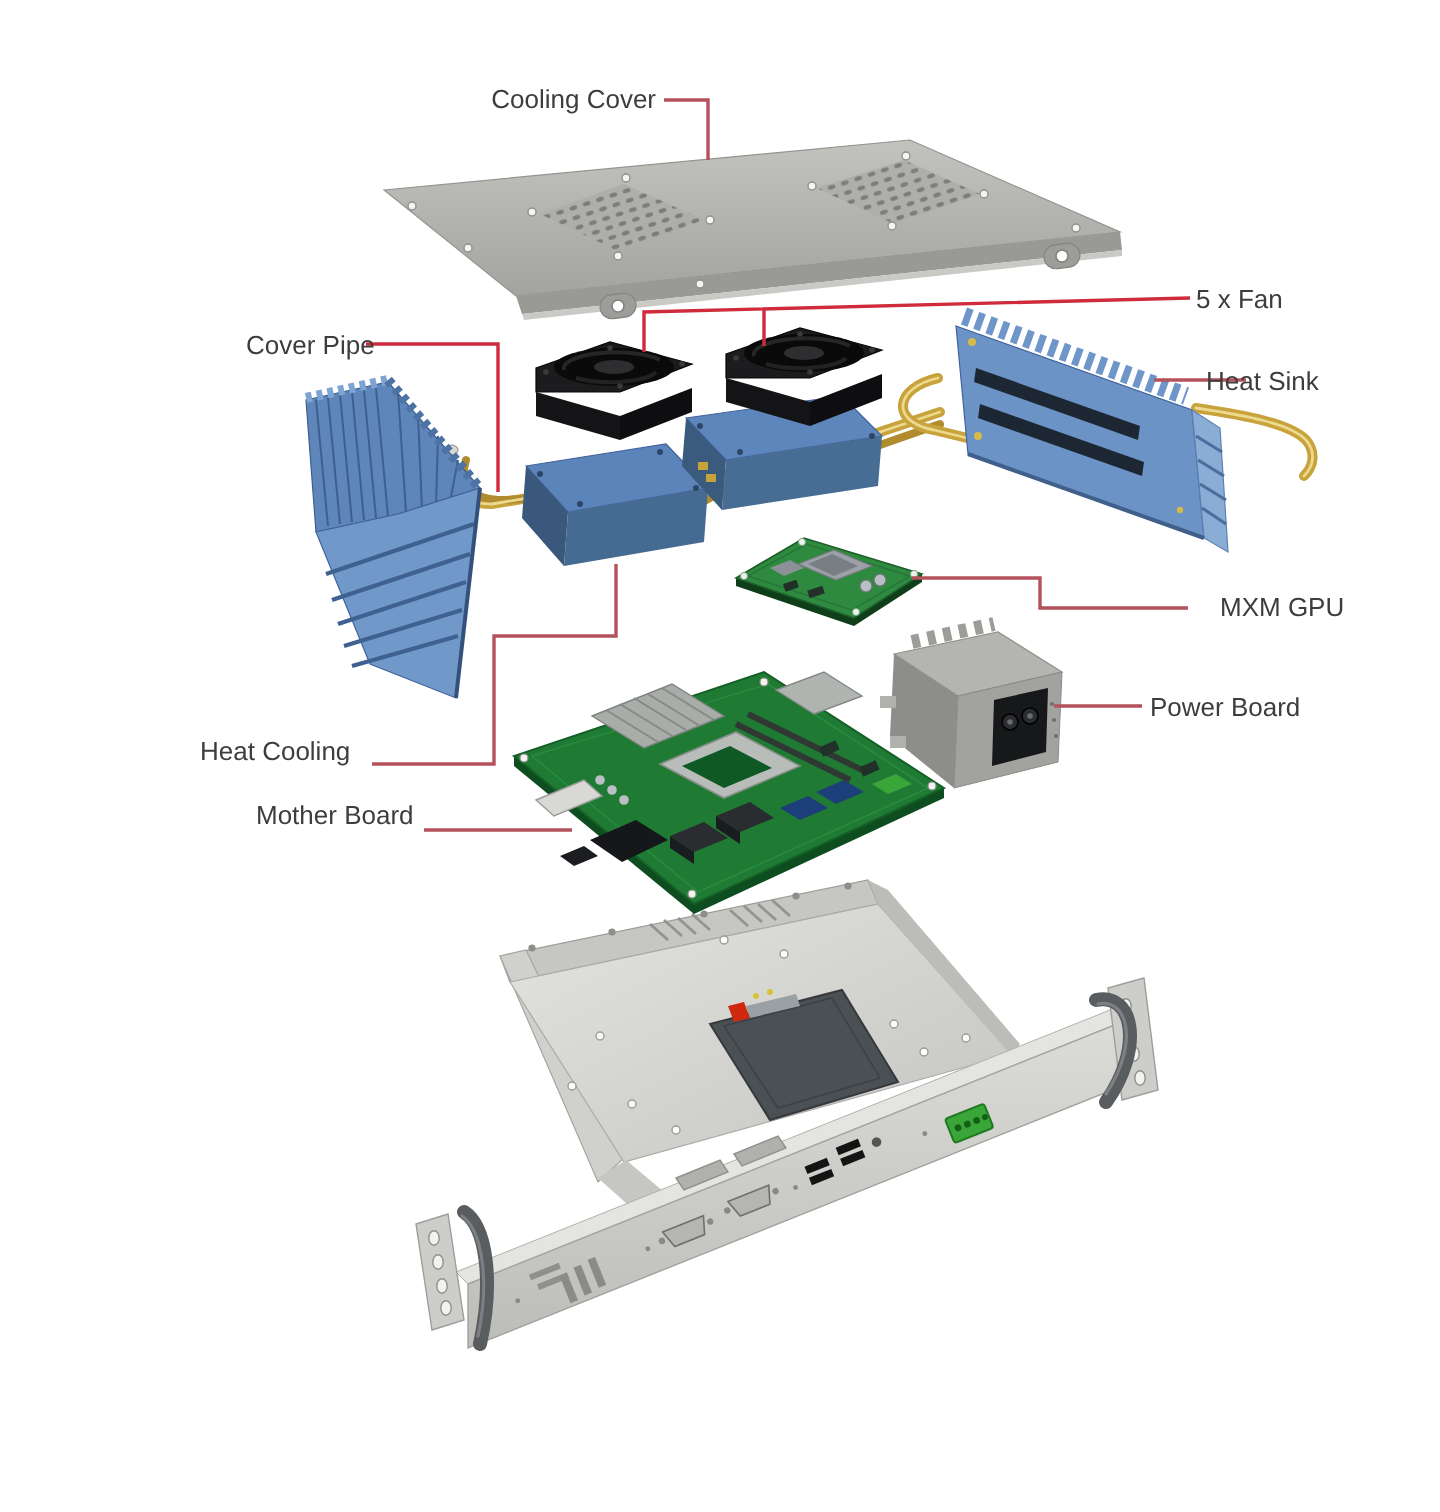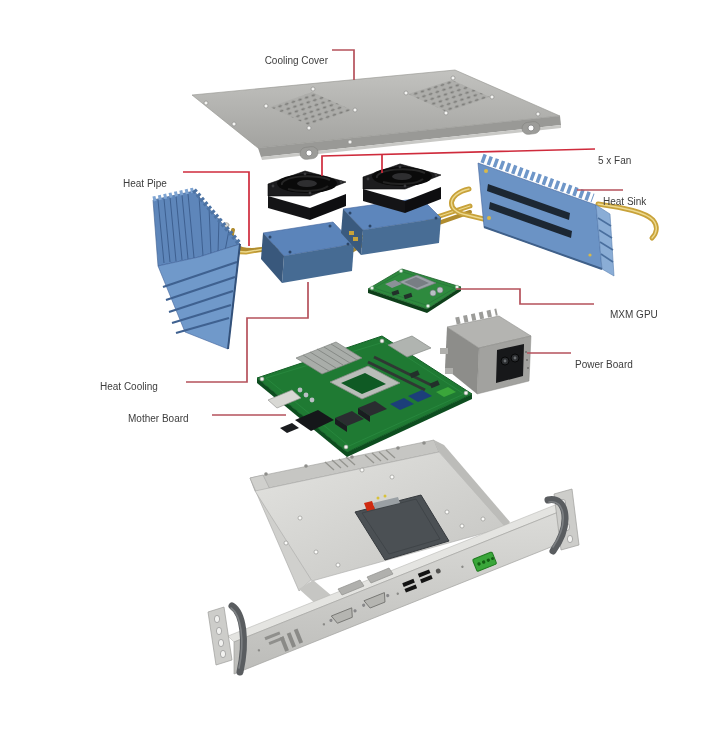--- a/index.html
+++ b/index.html
@@ -5,22 +5,22 @@
   :root{
     --leader-primary:#b5515b;
     --leader-bright:#cf2b3c;
     --label-text:#3d3d3d;
     --background:#ffffff;
   }
   html,body{margin:0;padding:0;background:var(--background);}
   #stage{position:relative;width:720px;height:756px;background:var(--background);
          font-family:"Liberation Sans",sans-serif;overflow:hidden;}
   #art{position:absolute;left:0;top:0;}
-  .label{position:absolute;font-size:10px;line-height:15px;color:var(--label-text);
-         white-space:nowrap;margin-top:11px;}
+  .label{position:absolute;font-size:13px;line-height:15px;color:var(--label-text);
+         white-space:nowrap;}
   .leader{fill:none;stroke:var(--leader-primary);stroke-width:1.7;}
   .leader.bright{stroke:var(--leader-bright);}
 </style>
 </head>
 <body>
 
 <div id="stage">
 
 <svg id="art" width="720" height="756" viewBox="0 0 720 756">
   <defs>
@@ -384,20 +384,20 @@
     <line class="leader" x1="577" y1="190" x2="623" y2="190"></line>
     <polyline class="leader" points="456,289 520,289 520,304 594,304"></polyline>
     <line class="leader" x1="527" y1="353" x2="571" y2="353"></line>
     <polyline class="leader" points="308,282 308,318 247,318 247,382 186,382"></polyline>
     <line class="leader" x1="212" y1="415" x2="286" y2="415"></line>
   </g>
 </svg>
 
 <div class="label" style="left:200px;top:42px;width:128px;text-align:right">Cooling Cover</div>
 <div class="label" style="left:598px;top:142px">5 x Fan</div>
-<div class="label" style="left:123px;top:165px">Heat Pipe</div>
+<div class="label" style="left:123px;top:165px">Cover Pipe</div>
 <div class="label" style="left:603px;top:183px">Heat Sink</div>
 <div class="label" style="left:610px;top:296px">MXM GPU</div>
 <div class="label" style="left:575px;top:346px">Power Board</div>
 <div class="label" style="left:100px;top:368px">Heat Cooling</div>
 <div class="label" style="left:128px;top:400px">Mother Board</div>
 
 </div>
 
 </body></html>

